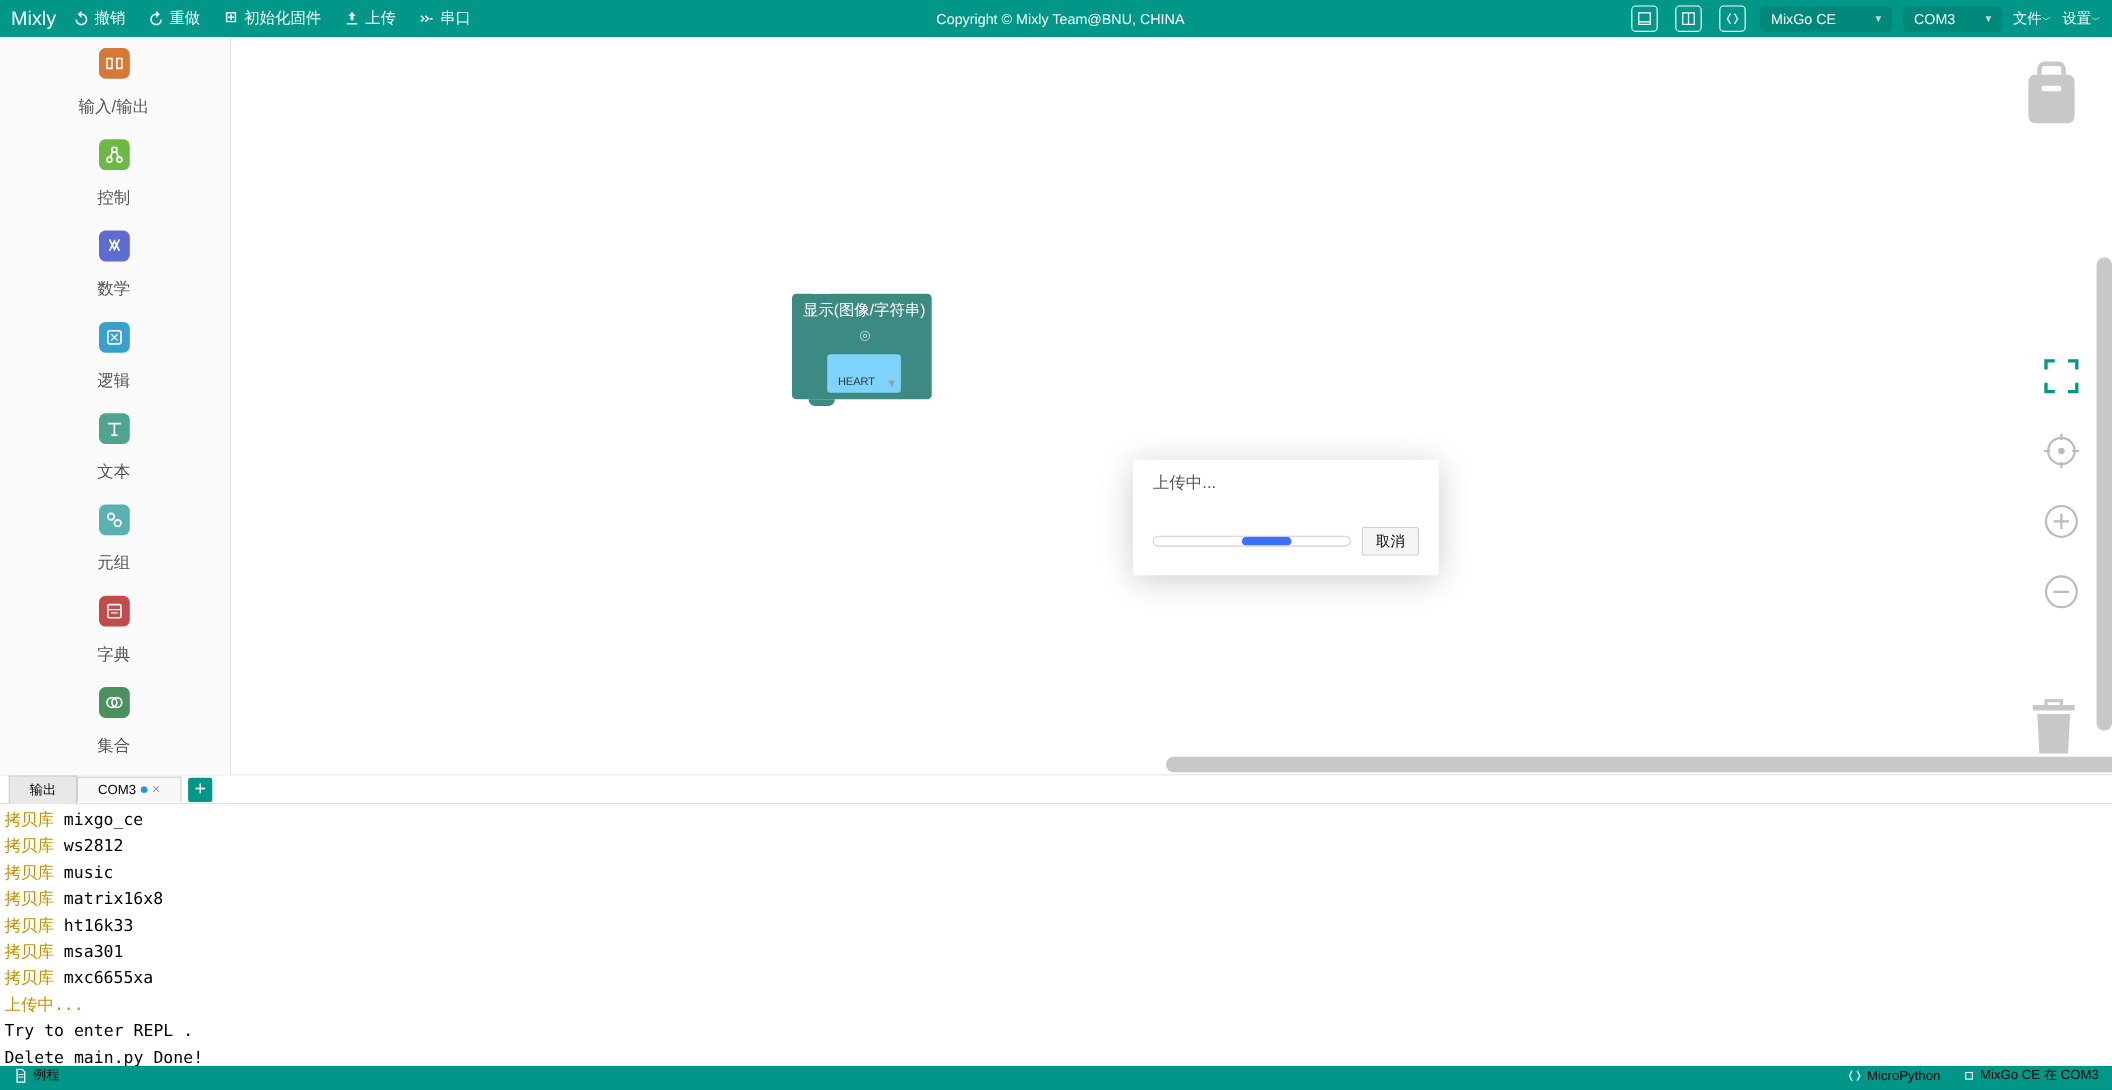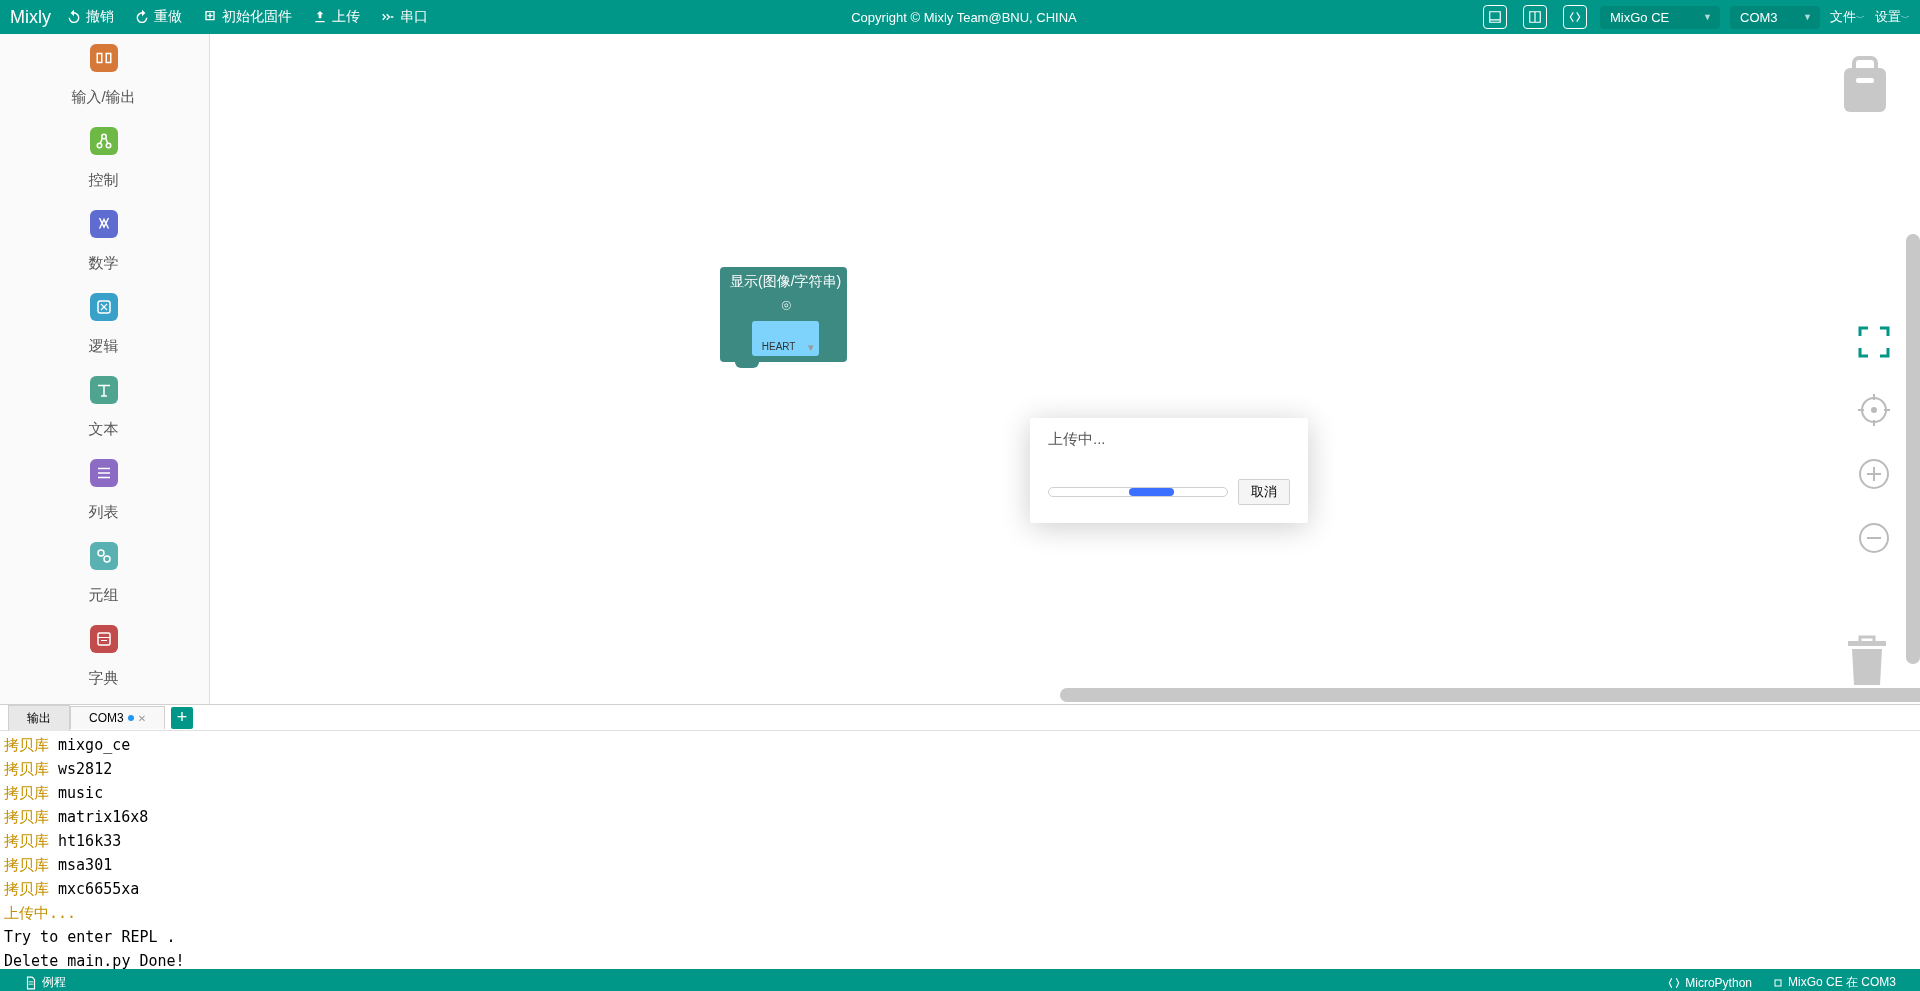--- a/index.html
+++ b/index.html
@@ -381,24 +381,24 @@
     }
     .copy-lib {
       color: #c49000;
       margin-top: 28px;
     }
     
     
     .status-bar {
       height: 22px;
       background: #009688;
-      color: #ffffff;
-      display: flex;
-      align-items: flex-end;
-      padding: 0 24px;
+      color: #000000;
+      display: flex;
+      align-items: flex-start;
+      padding: 0 12px;
       font-size: 12px;
     }
     .status-left {
       display: flex;
       align-items: center;
       gap: 4px;
     }
     .status-right {
       margin-left: auto;
       display: flex;
@@ -528,28 +528,20 @@
       </span>
       <span class="category-label">逻辑</span>
     </div>
     <div class="category-item">
       <span class="category-icon" style="background:#4ea48f">
         <svg width="18" height="18" viewBox="0 0 24 24">
             <path d="M4 6h16M12 6v14M8 20h8" stroke="white" stroke-width="2" fill="none"></path>
           </svg>
       </span>
       <span class="category-label">文本</span>
-    </div>
-    <div class="category-item">
-      <span class="category-icon" style="background:#8c6bc4">
-        <svg width="18" height="18" viewBox="0 0 24 24">
-            <path d="M4 6h16M4 12h16M4 18h16" stroke="white" stroke-width="2"></path>
-          </svg>
-      </span>
-      <span class="category-label">列表</span>
     </div>
     <div class="category-item">
       <span class="category-icon" style="background:#5ab1b1">
         <svg width="18" height="18" viewBox="0 0 24 24">
             <circle cx="8" cy="8" r="4" stroke="white" stroke-width="2" fill="none"></circle>
             <circle cx="16" cy="16" r="4" stroke="white" stroke-width="2" fill="none"></circle>
           </svg>
       </span>
       <span class="category-label">元组</span>
     </div>

